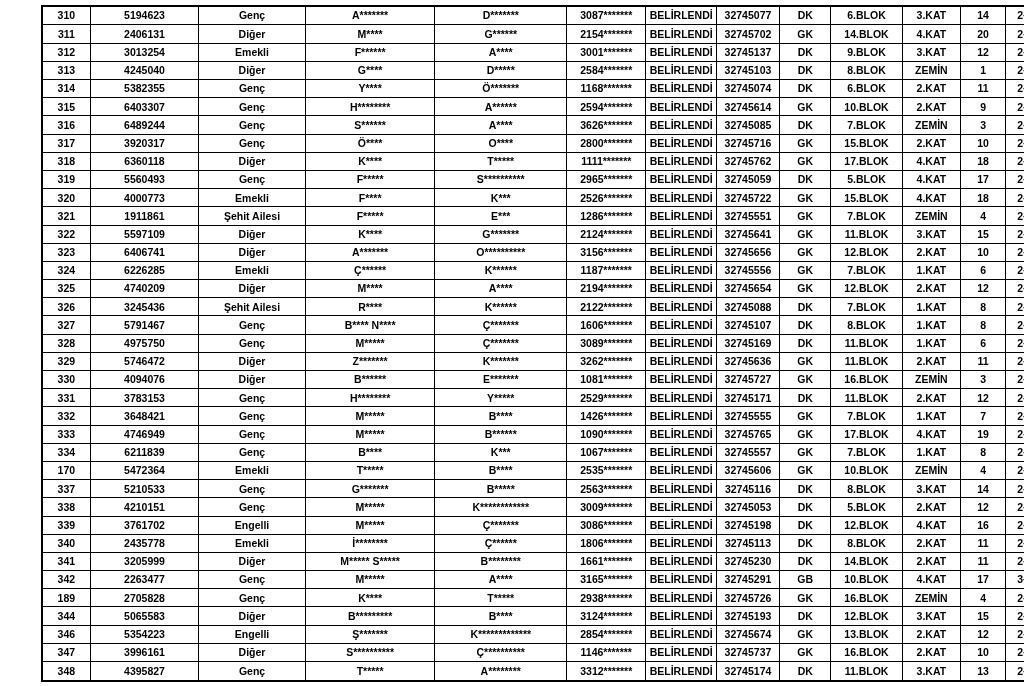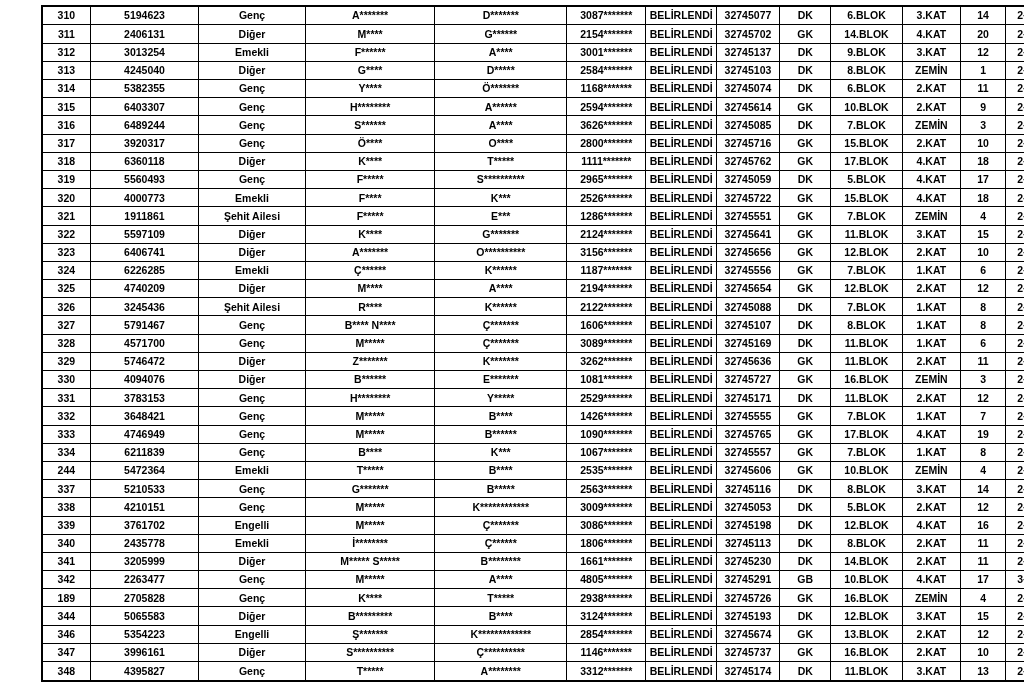--- a/index.html
+++ b/index.html
@@ -341,21 +341,21 @@
           <td>BELİRLENDİ</td>
           <td>32745107</td>
           <td>DK</td>
           <td>8.BLOK</td>
           <td>1.KAT</td>
           <td>8</td>
           <td>2+1</td>
         </tr>
         <tr>
           <td>328</td>
-          <td>4571700</td>
+          <td>4975750</td>
           <td>Genç</td>
           <td>M*****</td>
           <td>Ç*******</td>
           <td>3089*******</td>
           <td>BELİRLENDİ</td>
           <td>32745169</td>
           <td>DK</td>
           <td>11.BLOK</td>
           <td>1.KAT</td>
           <td>6</td>
@@ -445,21 +445,21 @@
           <td>1067*******</td>
           <td>BELİRLENDİ</td>
           <td>32745557</td>
           <td>GK</td>
           <td>7.BLOK</td>
           <td>1.KAT</td>
           <td>8</td>
           <td>2+1</td>
         </tr>
         <tr>
-          <td>244</td>
+          <td>170</td>
           <td>5472364</td>
           <td>Emekli</td>
           <td>T*****</td>
           <td>B****</td>
           <td>2535*******</td>
           <td>BELİRLENDİ</td>
           <td>32745606</td>
           <td>GK</td>
           <td>10.BLOK</td>
           <td>ZEMİN</td>
@@ -540,21 +540,21 @@
           <td>2.KAT</td>
           <td>11</td>
           <td>2+1</td>
         </tr>
         <tr>
           <td>342</td>
           <td>2263477</td>
           <td>Genç</td>
           <td>M*****</td>
           <td>A****</td>
-          <td>4805*******</td>
+          <td>3165*******</td>
           <td>BELİRLENDİ</td>
           <td>32745291</td>
           <td>GB</td>
           <td>10.BLOK</td>
           <td>4.KAT</td>
           <td>17</td>
           <td>3+1</td>
         </tr>
         <tr>
           <td>189</td>

